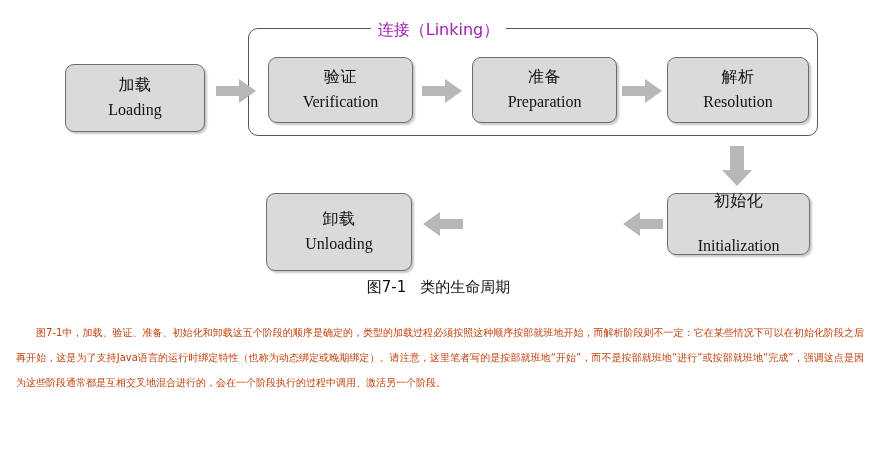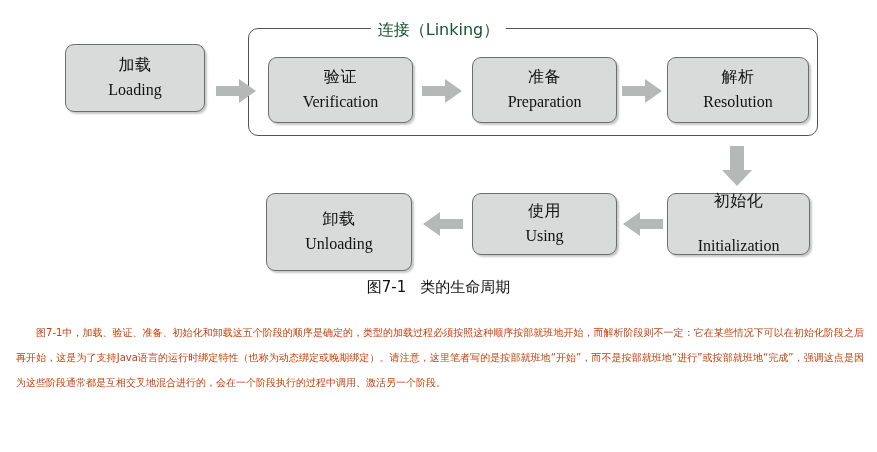--- a/index.html
+++ b/index.html
@@ -69,21 +69,21 @@
     right: 0;
     top: 10px;
     text-align: center;
     pointer-events: none;
   }
   #linking-label span {
     background: #ffffff;
     padding: 0 7px;
     font-size: 16px;
     font-family: "DejaVu Sans", "Liberation Sans", sans-serif;
-    color: #14532d;
+    color: #a21caf;
     white-space: nowrap;
   }
 
   
   .arrow {
     position: absolute;
     background: #b6b7b7;
   }
   .arrow svg { display: block; }
 
@@ -118,21 +118,21 @@
 </head>
 <body>
 
 <div id="diagram">
 
   <div id="linking-group"></div>
   <div id="linking-label" style="top:20px;">
     <span>连接（Linking）</span>
   </div>
 
-  <div class="node" style="left:65px; top:44px; width:140px; height:68px;">
+  <div class="node" style="left:65px; top:64px; width:140px; height:68px;">
     <div class="cn">加载</div>
     <div class="en">Loading</div>
   </div>
 
   <div class="node" style="left:268px; top:57px; width:145px; height:66px;">
     <div class="cn">验证</div>
     <div class="en">Verification</div>
   </div>
 
   <div class="node" style="left:667px; top:57px; width:142px; height:66px;">
@@ -143,24 +143,20 @@
   <div class="node" style="left:472px; top:57px; width:145px; height:66px;">
     <div class="cn">准备</div>
     <div class="en">Preparation</div>
   </div>
 
   <div class="node" style="left:266px; top:193px; width:146px; height:78px;">
     <div class="cn">卸载</div>
     <div class="en">Unloading</div>
   </div>
 
-  <div class="node" style="left:472px; top:193px; width:145px; height:62px;">
-    <div class="cn">使用</div>
-    <div class="en">Using</div>
-  </div>
 
   <div class="node" style="left:667px; top:193px; width:143px; height:62px;gap:20px;">
     <div class="cn">初始化</div>
     <div class="en">Initialization</div>
   </div>
 
   <div class="arrow" style="left:216px; top:79px; width:40px; height:24px; background:transparent;">
     <svg width="40" height="24" viewBox="0 0 40 24">
       <polygon points="0,7 23,7 23,0 40,12 23,24 23,17 0,17" fill="#b6b7b7"></polygon>
     </svg>

